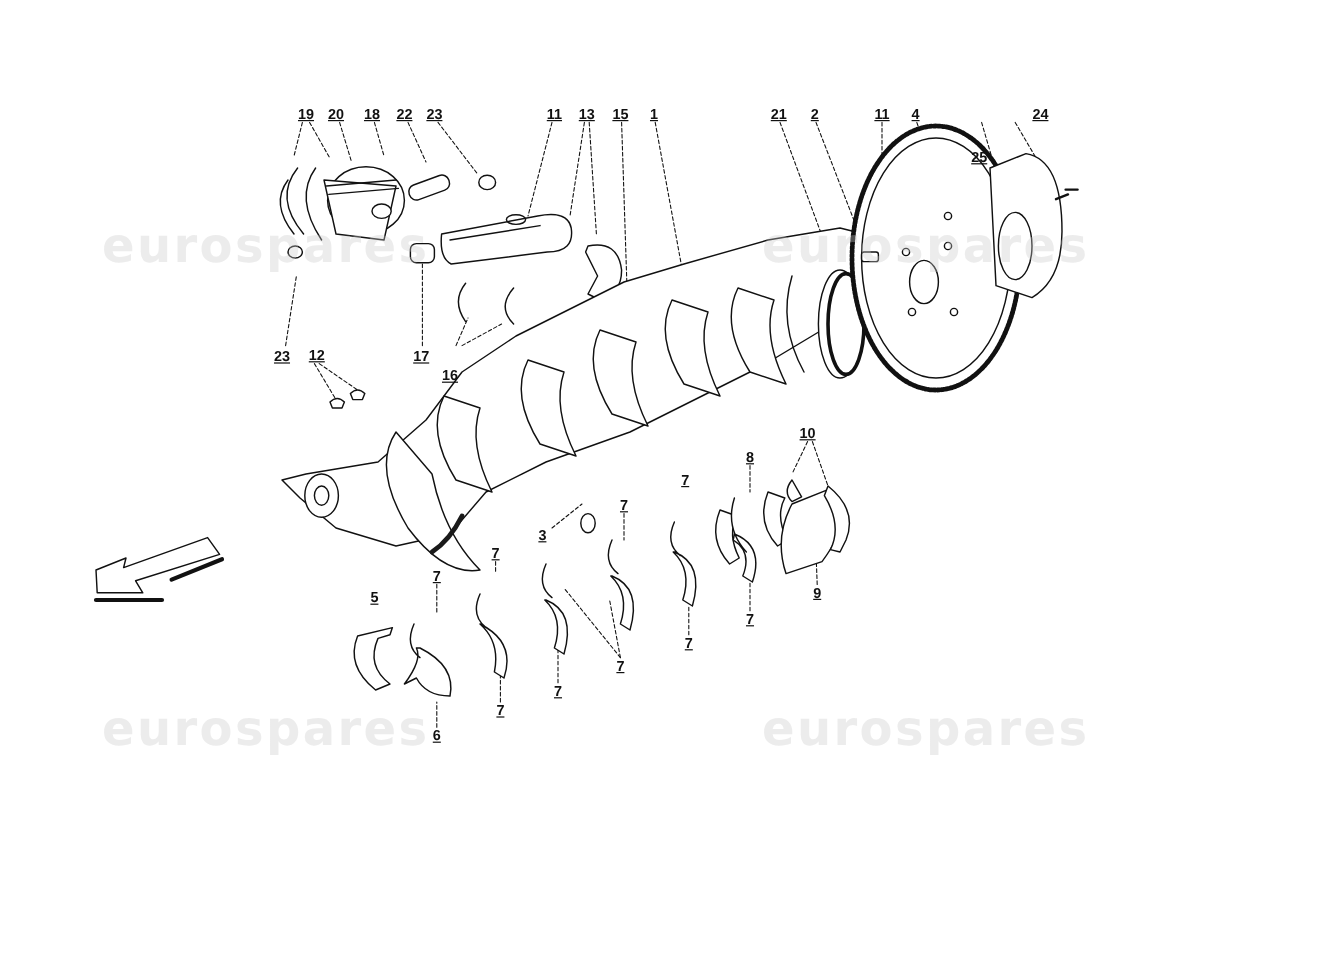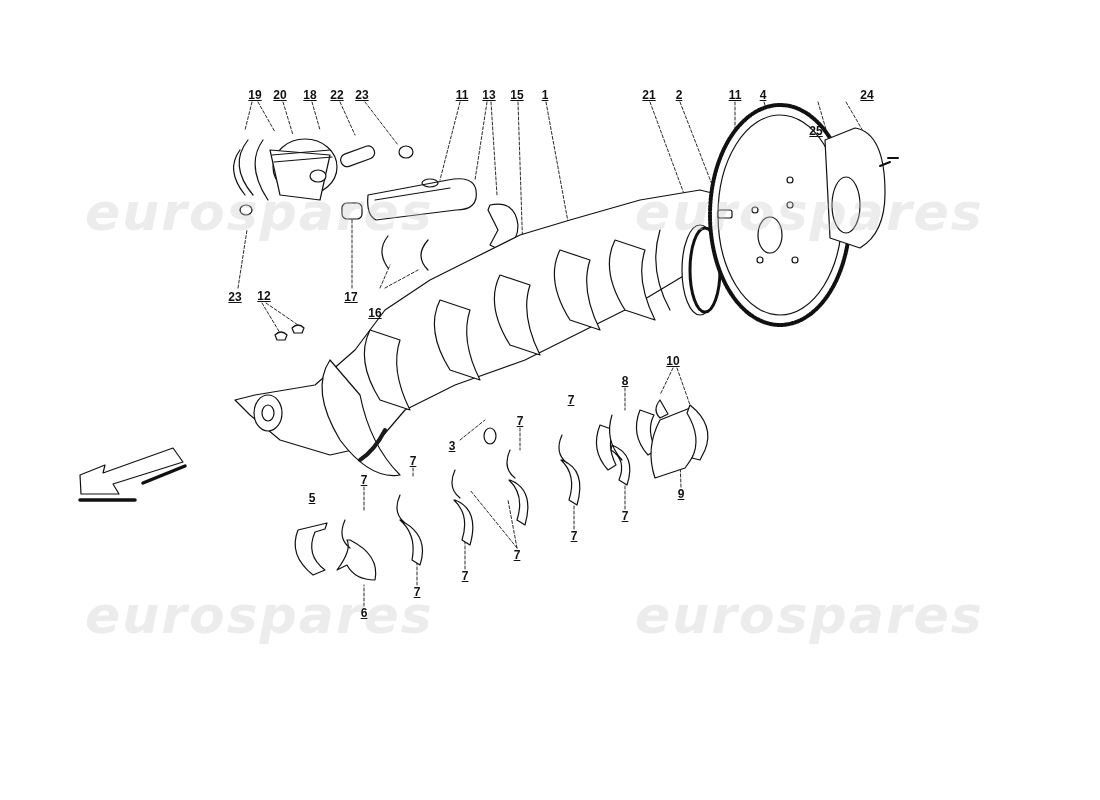--- a/index.html
+++ b/index.html
@@ -1,19 +1,19 @@
 <!DOCTYPE html>
 <html><head>
 <meta charset="utf-8">
 <style>
   html,body{margin:0;padding:0;background:#fff;}
   body{width:1100px;height:800px;position:relative;overflow:hidden;font-family:"Liberation Sans",sans-serif;}
   #canvas{position:absolute;left:0;top:0;width:1100px;height:800px;}
   .lbl{position:absolute;font-family:"Liberation Sans",sans-serif;font-weight:bold;font-size:12px;color:#111;transform:translate(-50%,-50%);white-space:nowrap;cursor:pointer;text-decoration:underline;}
-  .wm{position:absolute;font-family:"DejaVu Sans",sans-serif;font-weight:bold;font-style:italic;font-size:52px;letter-spacing:2px;color:rgba(200,200,200,0.35);pointer-events:none;}
+  .wm{position:absolute;font-family:"DejaVu Sans",sans-serif;font-weight:bold;font-size:40px;letter-spacing:2px;color:rgba(200,200,200,0.35);pointer-events:none;}
 </style>
 </head>
 <body>
 
 <svg id="canvas" viewBox="0 0 1100 800" xmlns="http://www.w3.org/2000/svg">
   <g stroke="#111" stroke-width="1.2" fill="none" stroke-linecap="round" stroke-linejoin="round">
 
     <g stroke-dasharray="3,2" stroke-width="0.9">
       <line x1="252" y1="102" x2="245" y2="130"></line>
         <line x1="258" y1="102" x2="275" y2="132"></line>

